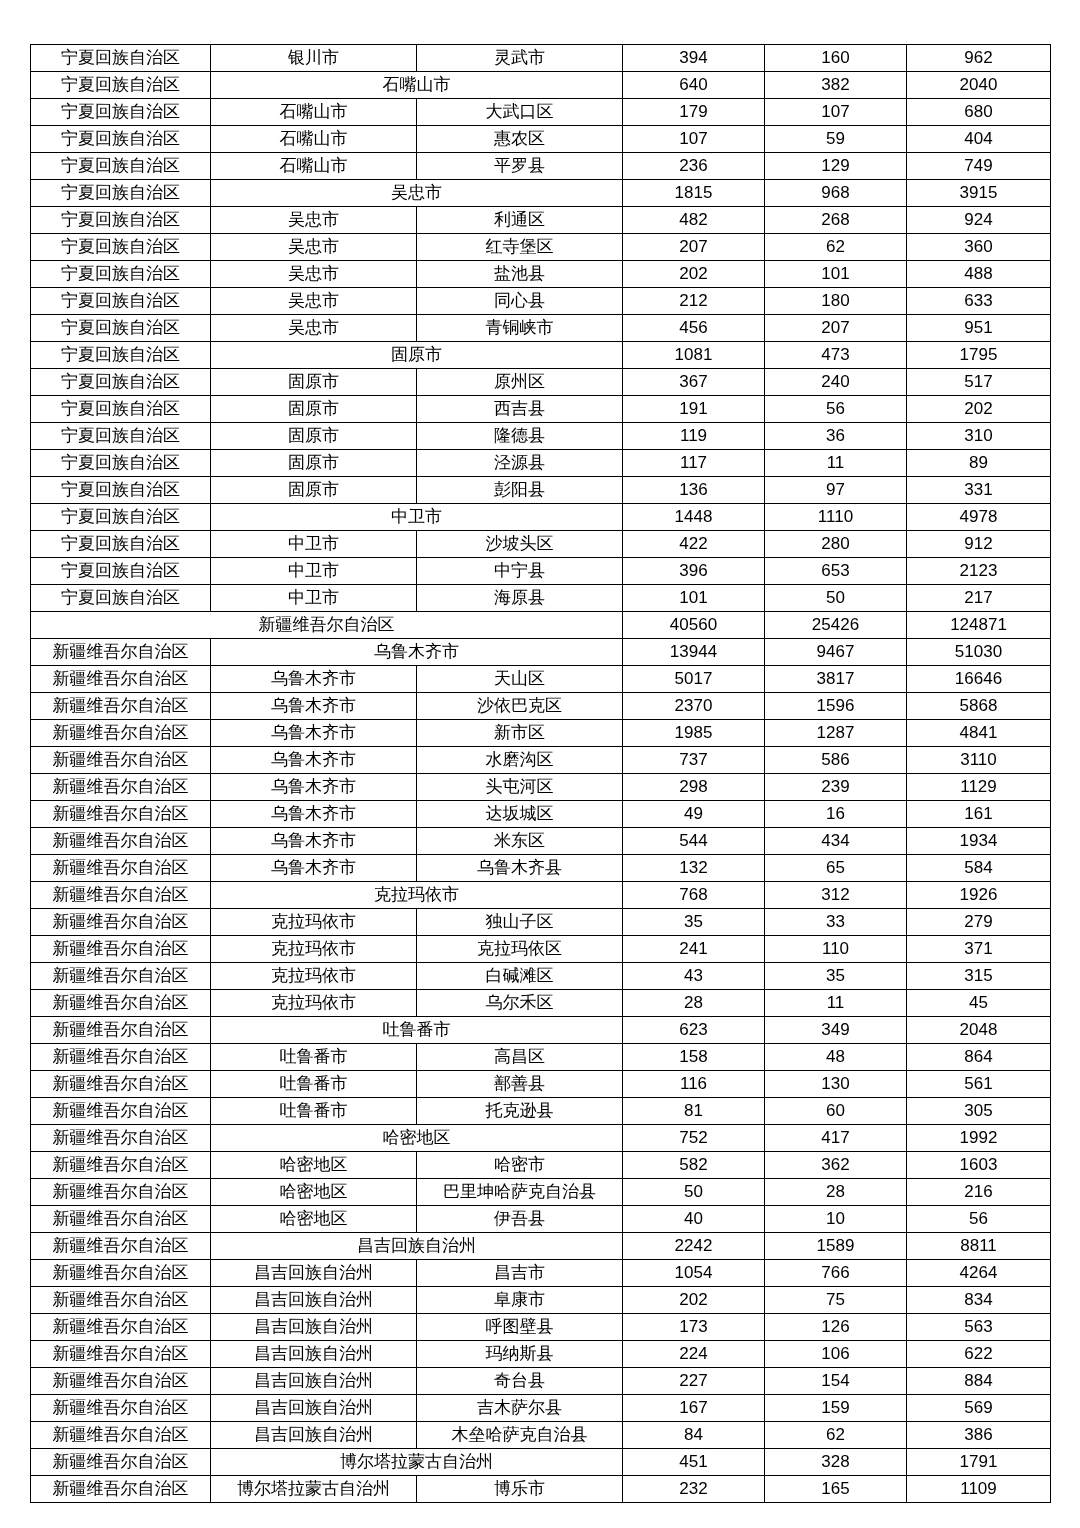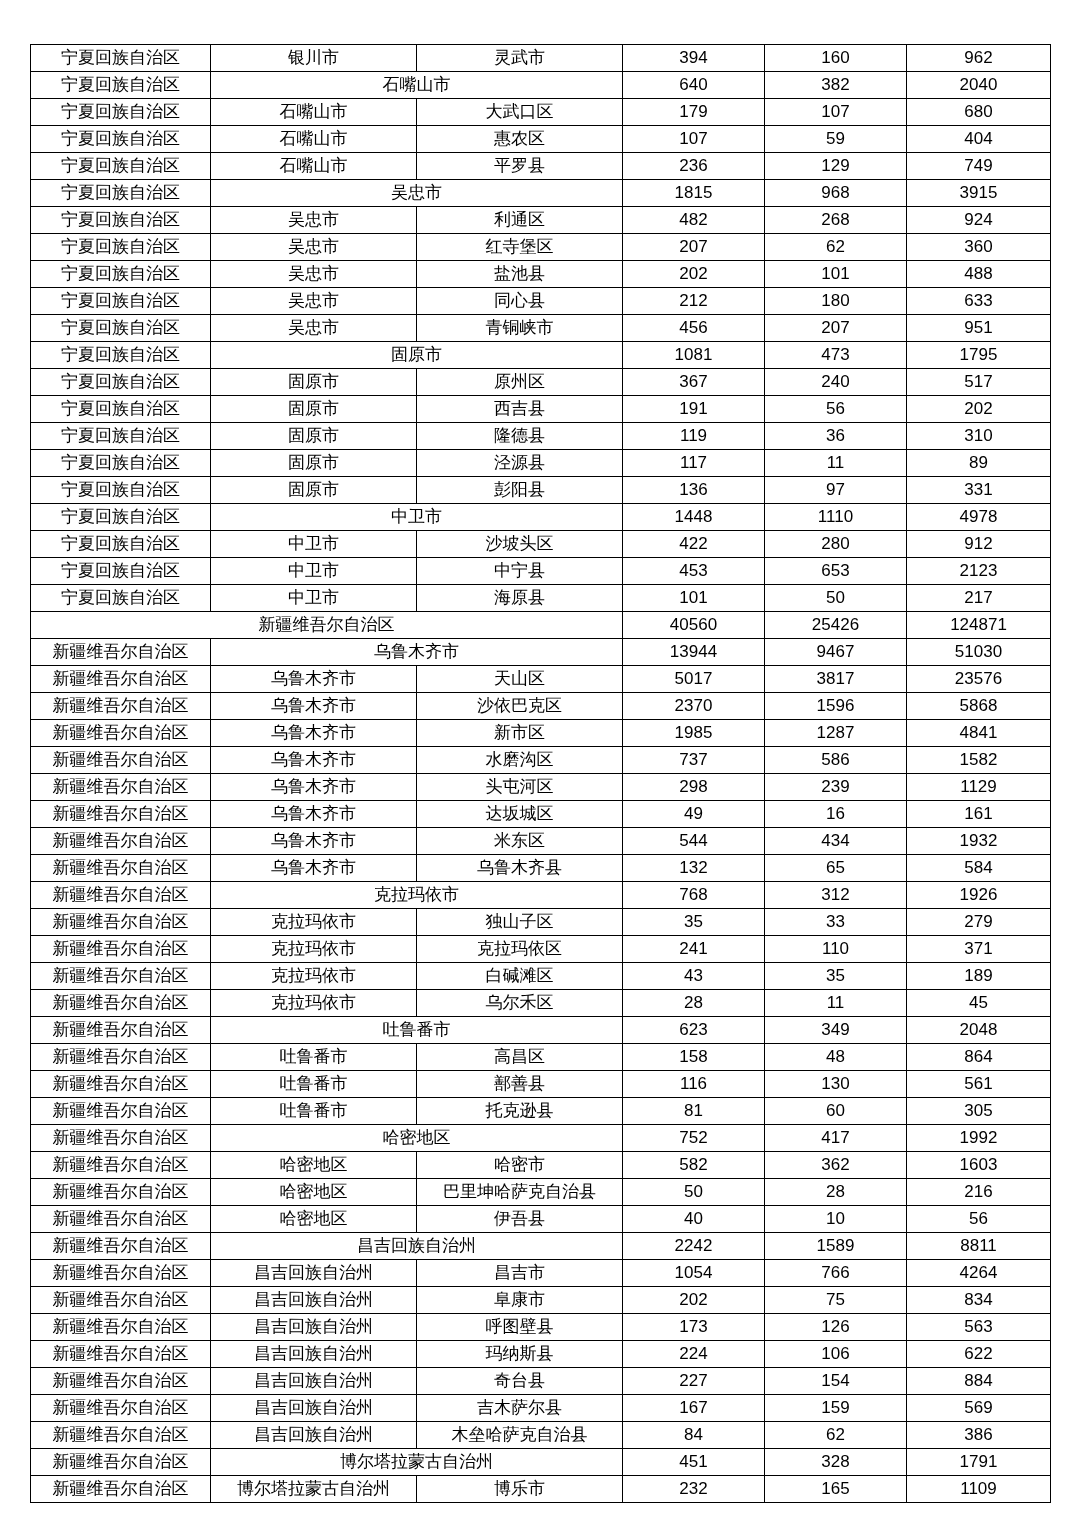--- a/index.html
+++ b/index.html
@@ -205,21 +205,21 @@
           <td>中卫市</td>
           <td>沙坡头区</td>
           <td class="num">422</td>
           <td class="num">280</td>
           <td class="num">912</td>
         </tr>
         <tr>
           <td>宁夏回族自治区</td>
           <td>中卫市</td>
           <td>中宁县</td>
-          <td class="num">453</td>
+          <td class="num">396</td>
           <td class="num">653</td>
           <td class="num">2123</td>
         </tr>
         <tr>
           <td>宁夏回族自治区</td>
           <td>中卫市</td>
           <td>海原县</td>
           <td class="num">101</td>
           <td class="num">50</td>
           <td class="num">217</td>
@@ -236,21 +236,21 @@
           <td class="num">13944</td>
           <td class="num">9467</td>
           <td class="num">51030</td>
         </tr>
         <tr>
           <td>新疆维吾尔自治区</td>
           <td>乌鲁木齐市</td>
           <td>天山区</td>
           <td class="num">5017</td>
           <td class="num">3817</td>
-          <td class="num">23576</td>
+          <td class="num">16646</td>
         </tr>
         <tr>
           <td>新疆维吾尔自治区</td>
           <td>乌鲁木齐市</td>
           <td>沙依巴克区</td>
           <td class="num">2370</td>
           <td class="num">1596</td>
           <td class="num">5868</td>
         </tr>
         <tr>
@@ -260,21 +260,21 @@
           <td class="num">1985</td>
           <td class="num">1287</td>
           <td class="num">4841</td>
         </tr>
         <tr>
           <td>新疆维吾尔自治区</td>
           <td>乌鲁木齐市</td>
           <td>水磨沟区</td>
           <td class="num">737</td>
           <td class="num">586</td>
-          <td class="num">1582</td>
+          <td class="num">3110</td>
         </tr>
         <tr>
           <td>新疆维吾尔自治区</td>
           <td>乌鲁木齐市</td>
           <td>头屯河区</td>
           <td class="num">298</td>
           <td class="num">239</td>
           <td class="num">1129</td>
         </tr>
         <tr>
@@ -284,21 +284,21 @@
           <td class="num">49</td>
           <td class="num">16</td>
           <td class="num">161</td>
         </tr>
         <tr>
           <td>新疆维吾尔自治区</td>
           <td>乌鲁木齐市</td>
           <td>米东区</td>
           <td class="num">544</td>
           <td class="num">434</td>
-          <td class="num">1932</td>
+          <td class="num">1934</td>
         </tr>
         <tr>
           <td>新疆维吾尔自治区</td>
           <td>乌鲁木齐市</td>
           <td>乌鲁木齐县</td>
           <td class="num">132</td>
           <td class="num">65</td>
           <td class="num">584</td>
         </tr>
         <tr>
@@ -323,21 +323,21 @@
           <td class="num">241</td>
           <td class="num">110</td>
           <td class="num">371</td>
         </tr>
         <tr>
           <td>新疆维吾尔自治区</td>
           <td>克拉玛依市</td>
           <td>白碱滩区</td>
           <td class="num">43</td>
           <td class="num">35</td>
-          <td class="num">189</td>
+          <td class="num">315</td>
         </tr>
         <tr>
           <td>新疆维吾尔自治区</td>
           <td>克拉玛依市</td>
           <td>乌尔禾区</td>
           <td class="num">28</td>
           <td class="num">11</td>
           <td class="num">45</td>
         </tr>
         <tr>

